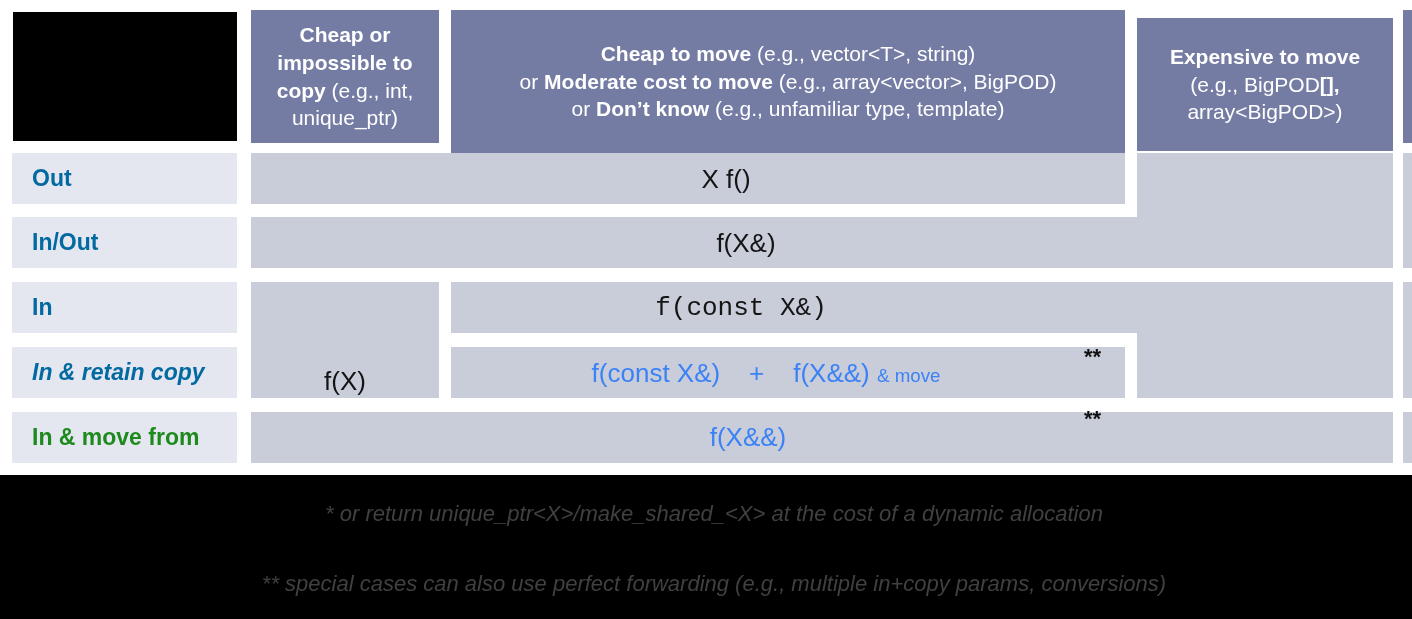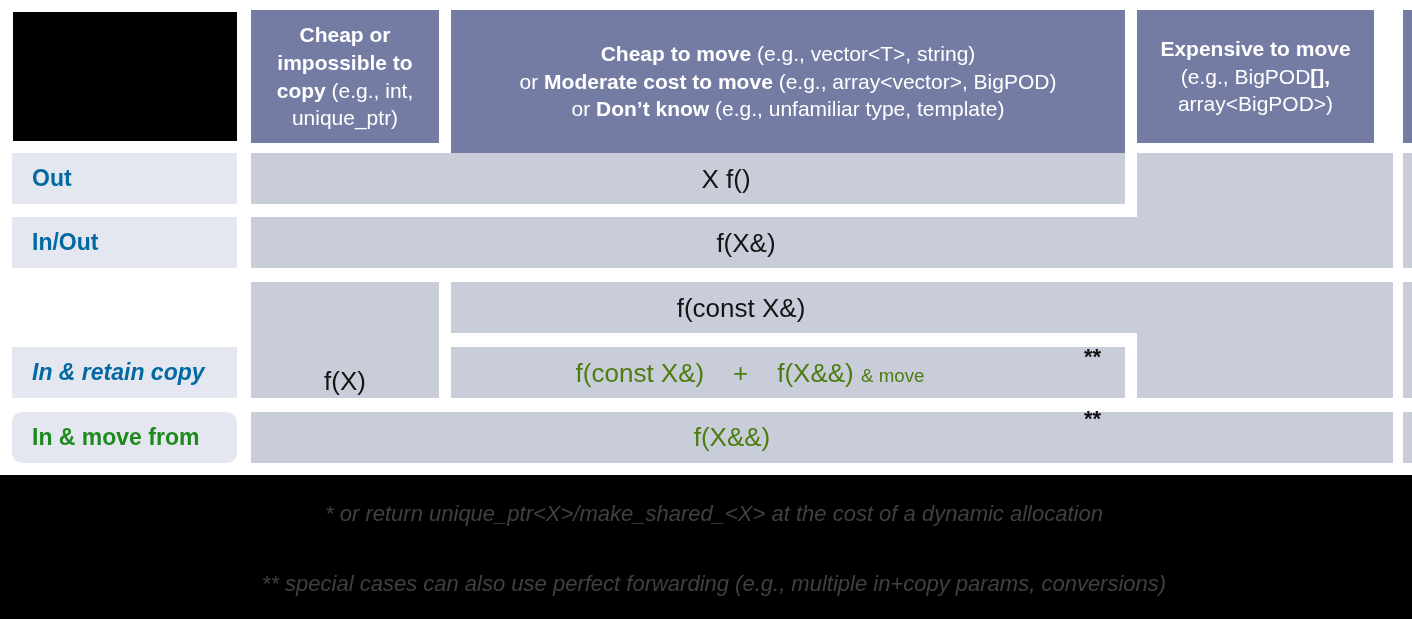--- a/index.html
+++ b/index.html
@@ -12,54 +12,54 @@
   
   .corner-box{left:13px; top:12px; width:224px; height:129px; background:#000;}
   
   .hdr{
     background:#747CA4; color:#ffffff; text-align:center;
     display:flex; align-items:center; justify-content:center;
     font-size:21px; line-height:1.32;
   }
   .hdr-cheap-copy{left:251px; top:10px; width:188px; height:133px;}
   .hdr-cheap-move{left:451px; top:10px; width:674px; height:143px;}
-  .hdr-expensive{left:1137px; top:10px; width:237px; height:133px;}
+  .hdr-expensive{left:1137px; top:18px; width:256px; height:133px;}
   .hdr-sliver{left:1403px; top:10px; width:9px; height:133px; background:#747CA4;}
   
   .rowlab{
     left:12px; width:225px; height:51px; background:#E4E7EF;
     display:flex; align-items:center; box-sizing:border-box; padding-left:20px;
     font-size:23px; font-weight:bold; color:#0369a1;
   }
-  .rowlab.green{color:#1E8A1E;border-radius:10px;}
+  .rowlab.green{color:#1E8A1E;}
   .r-out{top:153px;} .r-inout{top:217px;} .r-in{top:282px;}
   .r-retain{top:347px;font-style:italic;} .r-move{top:412px;}
   
   .cell{background:#C9CCD9;}
   .bar-out{left:251px; top:153px; width:874px; height:51px;}
   .blk-exp-top{left:1137px; top:153px; width:256px; height:115px;}
   .bar-inout{left:251px; top:217px; width:1142px; height:51px;}
   .cell-fx{left:251px; top:282px; width:188px; height:116px;}
   .bar-in{left:451px; top:282px; width:942px; height:51px;}
   .blk-exp-mid{left:1137px; top:282px; width:256px; height:116px;}
   .bar-retain{left:451px; top:347px; width:674px; height:51px;}
   .bar-move{left:251px; top:412px; width:1142px; height:51px;}
   .sliver-top{left:1403px; top:153px; width:9px; height:115px;}
   .sliver-mid{left:1403px; top:282px; width:9px; height:116px;}
   .sliver-bot{left:1403px; top:412px; width:9px; height:51px;}
   
   .code{
     transform:translate(-50%,-50%);
     font-size:26px; color:#141414; white-space:pre;
   }
-  .code.green{color:#4d7c0f;}
+  .code.green{color:#3b82f6;margin-left:16px;}
   .c-out{left:726px; top:179px;}
   .c-inout{left:746px; top:243px;}
   .c-fx{left:345px; top:341px;margin-top:40px;}
-  .c-in{left:741px; top:308px;}
+  .c-in{left:741px; top:308px;font-family:Liberation Mono, monospace;}
   .c-retain{left:750px; top:373px;}
   .c-move{left:732px; top:437px;}
   .star{font-size:22px; font-weight:600; color:#111;}
   .star-retain{left:1084px; top:344px;}
   .star-move{left:1084px; top:406px;}
   
   .footer-band{left:0; top:475px; width:1412px; height:144px; background:#000;}
   .footnote{
     left:8px; width:1412px; text-align:center;
     font-style:italic; font-size:22px; color:#404040;
@@ -83,20 +83,23 @@
     <span><span style="font-weight: bold;">Expensive to move</span><br><span>(e.g., BigPOD</span><span style="font-weight: bold;">[],</span><br><span>array&lt;BigPOD&gt;)</span></span>
   </div>
   <div class="abs hdr-sliver"></div>
 
   <div class="abs rowlab r-out">
     <span>Out</span>
   </div>
   <div class="abs rowlab r-inout">
     <span>In/Out</span>
   </div>
+  <div class="abs rowlab r-in">
+    <span>In</span>
+  </div>
   <div class="abs rowlab r-retain">
     <span>In &amp; retain copy</span>
   </div>
   <div class="abs rowlab green r-move">
     <span>In &amp; move from</span>
   </div>
 
   <div class="abs cell bar-out"></div>
   <div class="abs cell blk-exp-top"></div>
   <div class="abs cell bar-inout"></div>

